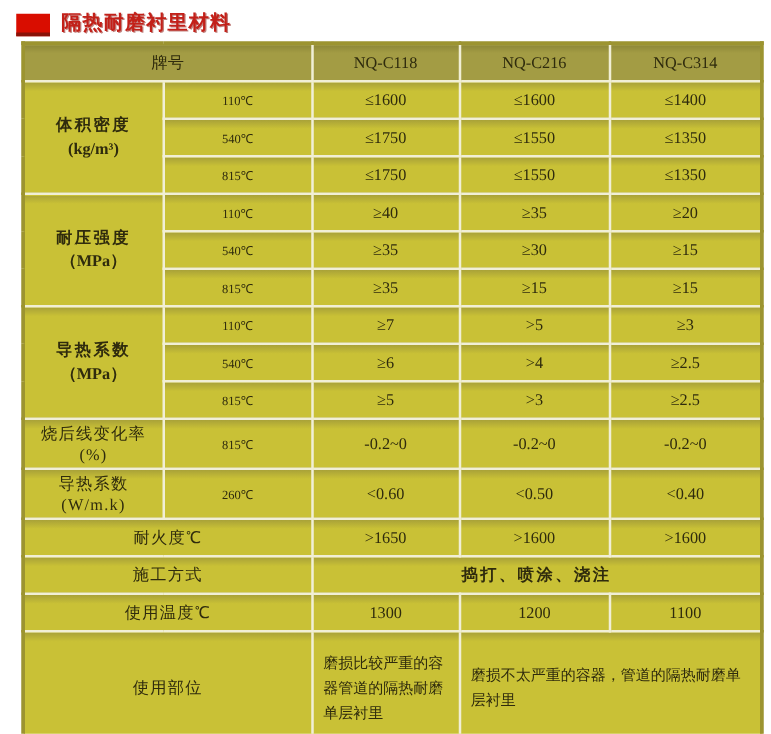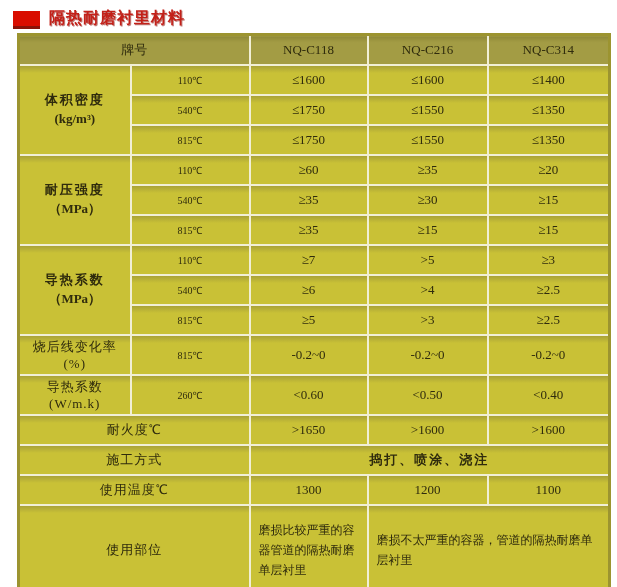--- a/index.html
+++ b/index.html
@@ -99,21 +99,21 @@
     <td>≤1550</td>
     <td>≤1350</td>
   </tr>
 
   <tr>
     <td rowspan="3" class="glabel">
       <span>耐压强度</span><br>
       <span class="g-unit">（MPa）</span>
     </td>
     <td class="temp">110℃</td>
-    <td>≥60</td>
+    <td>≥40</td>
     <td>≥35</td>
     <td>≥20</td>
   </tr>
   <tr>
     <td class="temp">540℃</td>
     <td>≥35</td>
     <td>≥30</td>
     <td>≥15</td>
   </tr>
   <tr>

